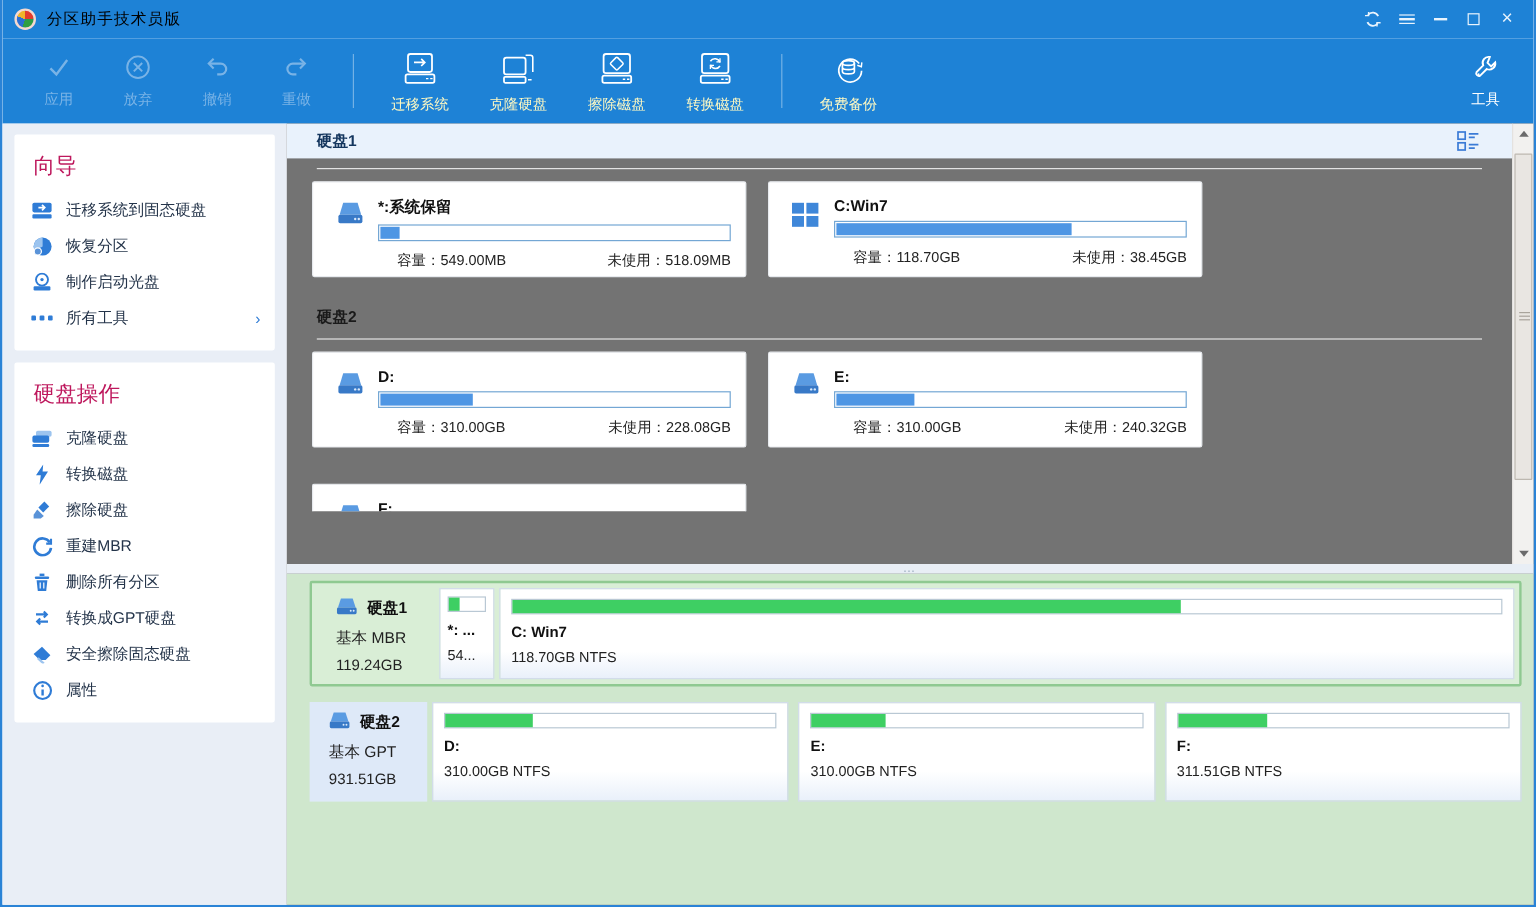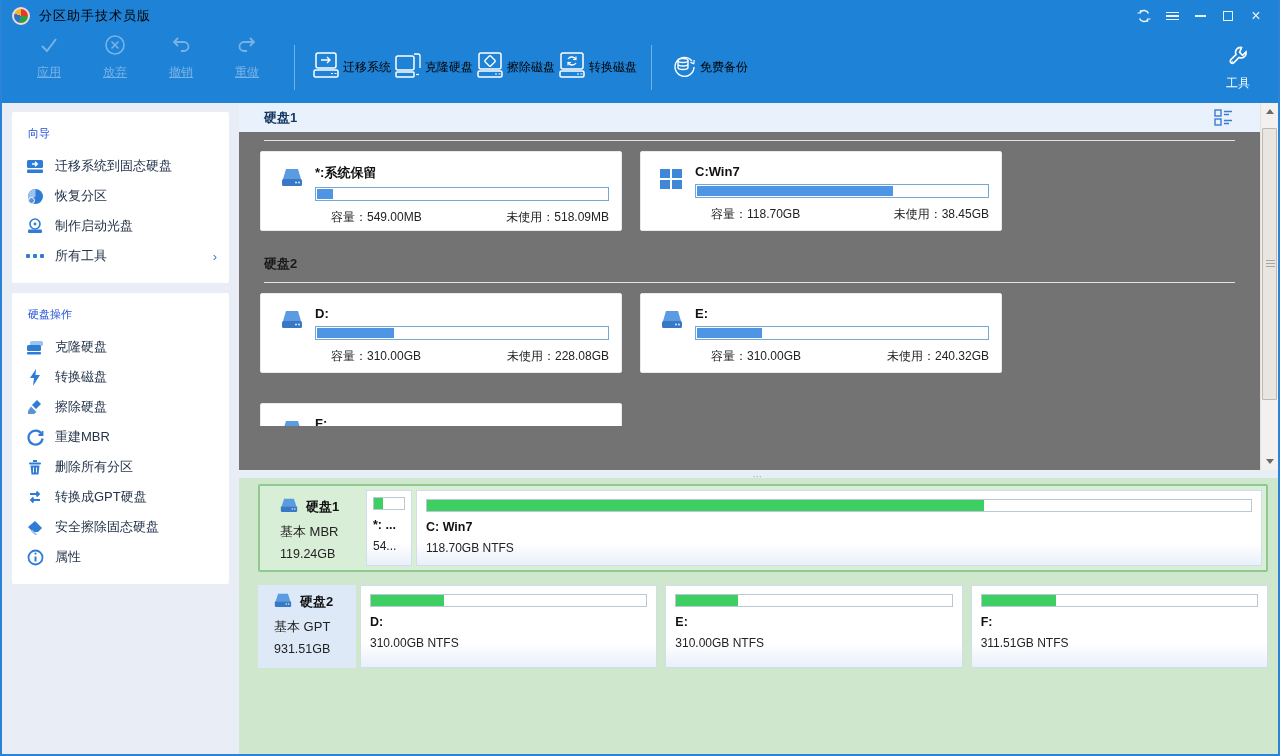--- a/index.html
+++ b/index.html
@@ -17,34 +17,34 @@
   .app-title { color:#000000; font-size:13px; letter-spacing:1px; }
   .tb-spacer { flex:1; }
   .winbtn { width:28px; height:24px; display:flex; align-items:center; justify-content:center; color:#eaf4fd; cursor:default; }
   .winbtn svg { display:block; }
   .hamburger span { display:block; width:13px; height:1.5px; background:#eaf4fd; margin:2px 0; }
   .min-glyph { width:11px; height:2px; background:#eaf4fd; }
   .max-glyph { width:10px; height:10px; border:1.5px solid #eaf4fd; }
   .close-glyph { font-size:16px; line-height:1; }
   
   .toolbar { height:71px; background:#1e82d6; display:flex; align-items:stretch; padding:0 10px 0 14px; }
-  .tool-small { width:66px; display:flex; flex-direction:column; align-items:center; justify-content:flex-start; color:#79b3e6;text-decoration:underline; }
+  .tool-small { width:66px; display:flex; flex-direction:column; align-items:center; justify-content:center; color:#79b3e6; }
   .tool-small svg { margin-bottom:6px; }
   .tool-small .lbl { font-size:12px; }
   .tool-sep { width:1px; background:rgba(255,255,255,.38); margin:13px 14px; }
-  .tool-big { width:82px; display:flex; flex-direction:row; align-items:center; justify-content:center; color:#000000;text-align:right; }
+  .tool-big { width:82px; display:flex; flex-direction:column; align-items:center; justify-content:center; color:#fef9c3;text-align:right; }
   .tool-big svg { margin-bottom:5px; }
   .tool-big .lbl { font-size:12px; }
   .tool-right { width:60px; display:flex; flex-direction:column; align-items:center; justify-content:center; color:#fff; margin-left:auto; }
   .tool-right svg { margin-bottom:6px; }
   
   .app-body { display:flex; height:653px; }
   .sidebar { width:237px; background:#e9eef6; padding:9px 10px; flex:none; }
   .side-card { background:#fff; border-radius:2px; padding:10px 12px 12px 14px; margin-bottom:10px; }
-  .side-title { color:#1d4ed8; font-size:11px; margin:4px 0 10px 2px; }
+  .side-title { color:#be185d; font-size:18px; margin:4px 0 10px 2px; }
   .side-item { display:flex; align-items:center; height:30px; color:#24344a; font-size:13px; cursor:pointer; }
   .side-item .ic { width:18px; height:18px; margin-right:11px; flex:none; display:flex; align-items:center; justify-content:center; }
   .side-item .chev { margin-left:auto; color:#2f7cd6; font-size:13px; }
   
   .content { flex:1; display:flex; flex-direction:column; background:#737373; min-width:0; }
   .top-panel { height:367px; position:relative; overflow:hidden; }
   .scrollwrap { position:absolute; left:0; top:0; right:18px; bottom:0; overflow:hidden; }
   .diskgroup-header { height:29px; background:#e9f2fc; display:flex; align-items:center; padding-left:25px; }
   .diskgroup-header .t { font-weight:bold; color:#14365e; font-size:13px; }
   .view-toggle { position:absolute; top:6px; right:26px; width:20px; height:18px; cursor:pointer; }

